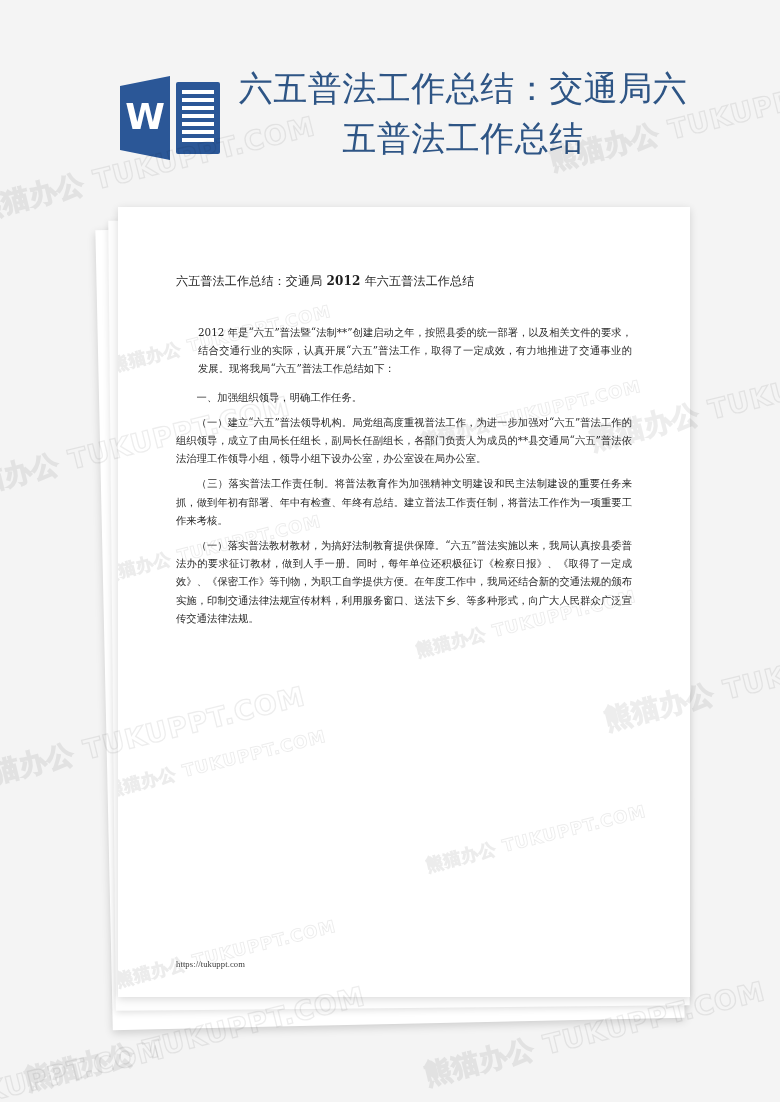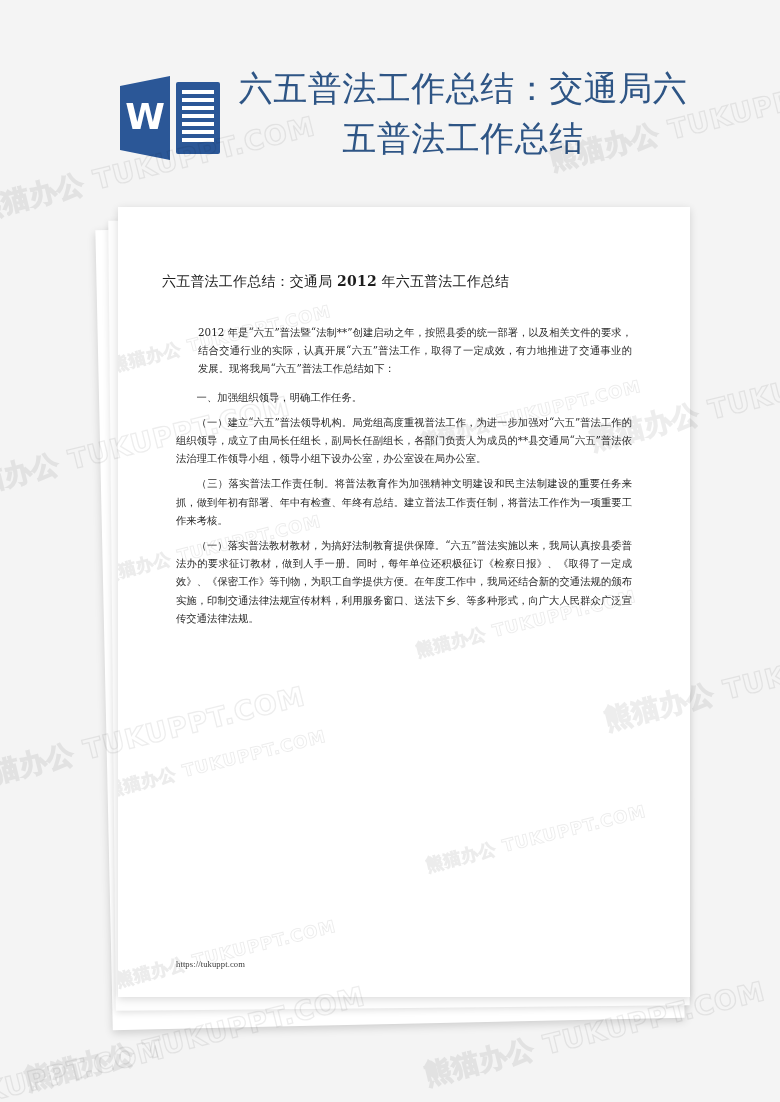--- a/index.html
+++ b/index.html
@@ -117,25 +117,25 @@
   .doc-inner {
     position: absolute;
     left: 0; top: 0;
     width: 572px;
     height: 790px;
     padding: 0;
     z-index: 2;
   }
   .doc-title {
     position: absolute;
-    left: 44px;
+    left: 58px;
     top: 62px;
     width: 455px;
     font-family: "DejaVu Serif", serif;
-    font-size: 14px;
+    font-size: 12px;
     line-height: 25px;
     color: #1d1d1d;
     letter-spacing: 0.2px;
   }
   .doc-title b { font-weight: bold; }
 
   .doc-body {
     position: absolute;
     left: 58px;
     top: 116px;

